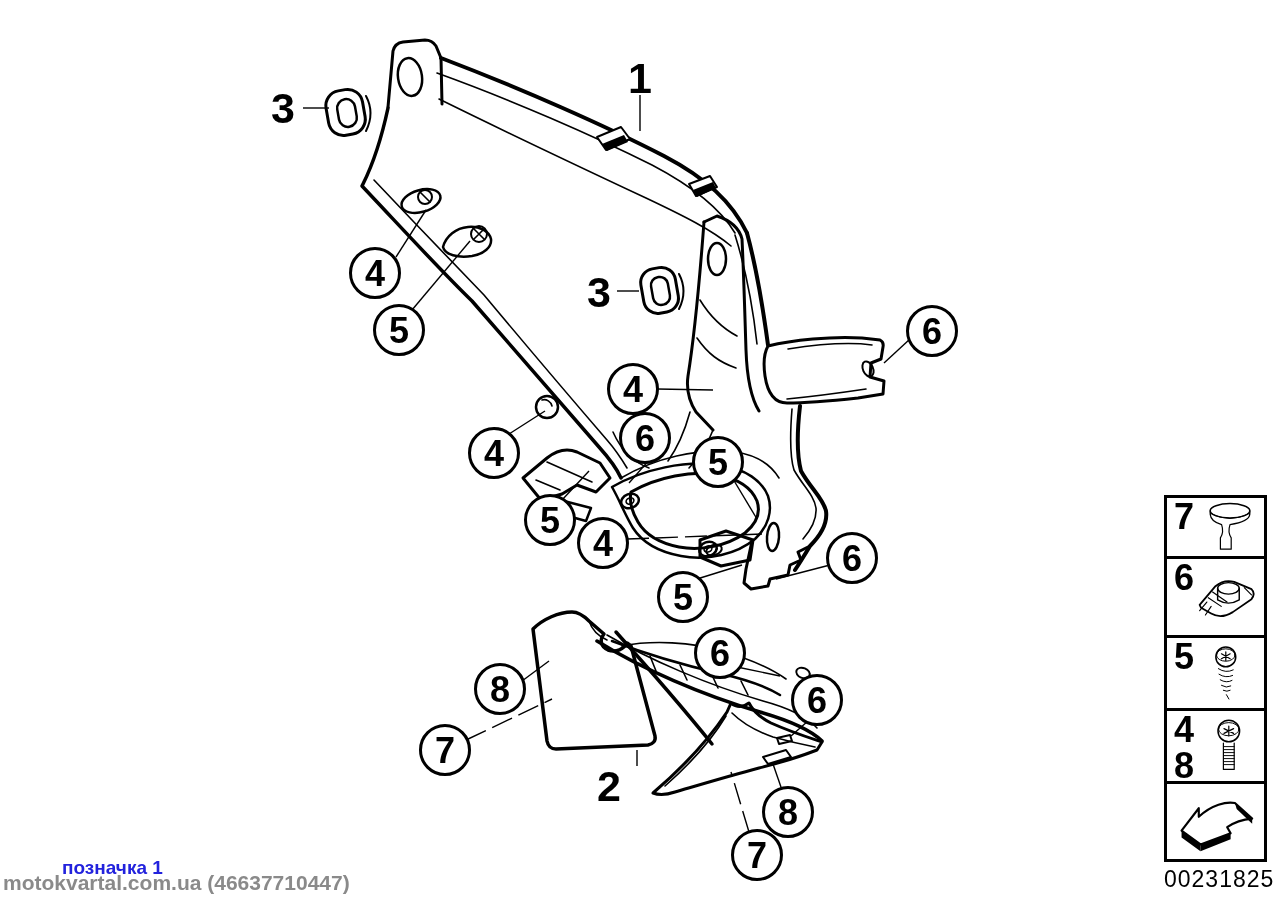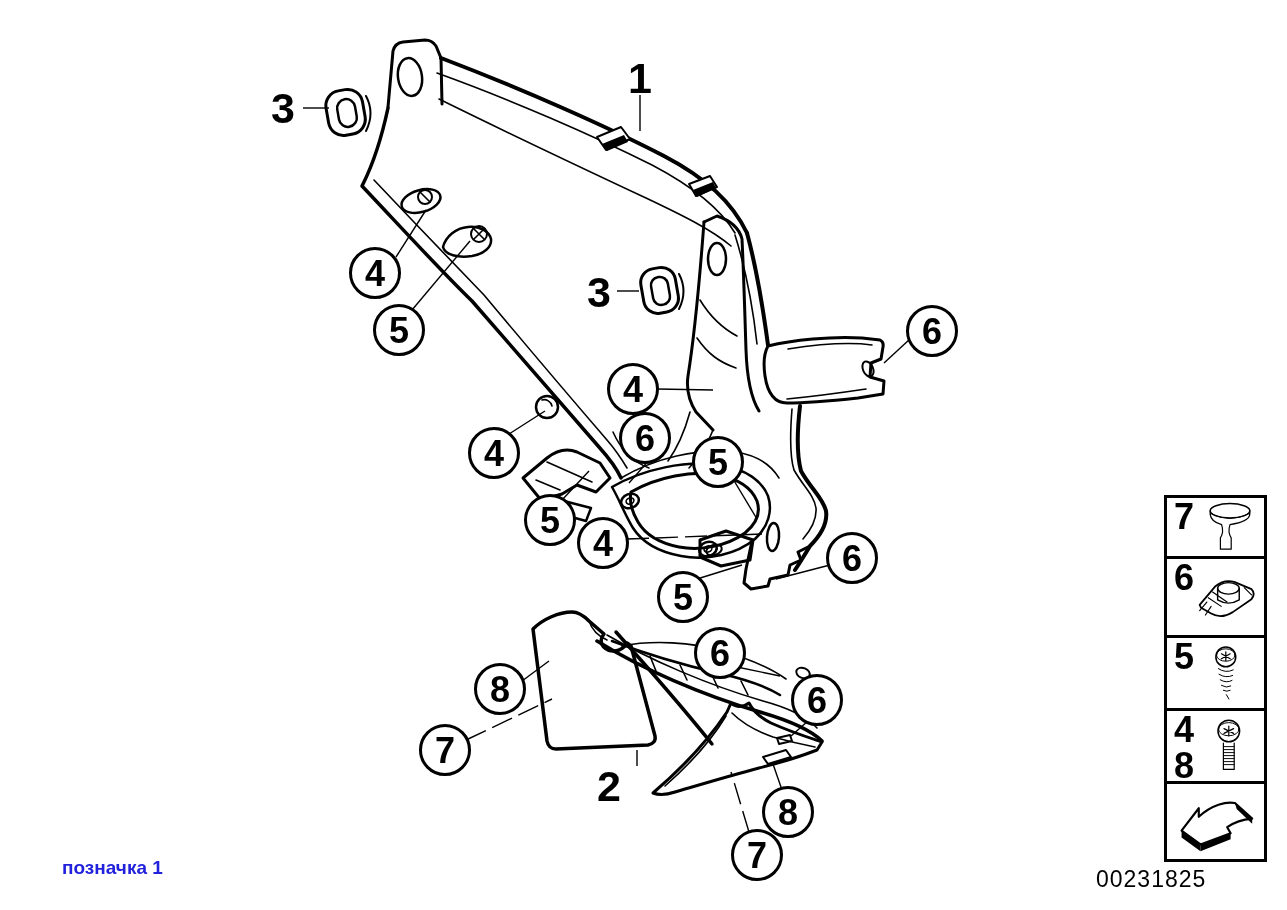--- a/index.html
+++ b/index.html
@@ -19,21 +19,21 @@
   .plain-label{font:700 43px "Liberation Sans",sans-serif;fill:#000;text-anchor:middle;}
   
   .legend{position:absolute;left:1164px;top:495px;width:103px;height:367px;
           border:3px solid #000;box-sizing:border-box;display:flex;flex-direction:column;background:#fff;}
   .legend-cell{position:relative;border-bottom:3px solid #000;box-sizing:border-box;}
   .legend-cell:last-child{border-bottom:none;flex:1;}
   .legend-num{position:absolute;left:7px;top:0px;font:700 36px "Liberation Sans",sans-serif;color:#000;line-height:38px;}
   .legend-num.second{top:36px;}
   .legend-icon{position:absolute;right:1px;top:50%;transform:translateY(-50%);}
   .arrow-cell .legend-icon{position:absolute;left:50%;top:50%;transform:translate(-50%,-50%);}
-  .part-number{position:absolute;left:1096px;top:866px;width:103px;text-align:right;
+  .part-number{position:absolute;left:1164px;top:866px;width:103px;text-align:right;
                font:400 23px "Liberation Sans",sans-serif;letter-spacing:1px;color:#000;}
   .watermark-note{position:absolute;left:62px;top:849px;font:700 19px "Liberation Sans",sans-serif;margin-top:8px;}
   .watermark-site{position:absolute;left:3px;top:871px;font:700 21px "Liberation Sans",sans-serif;}
 </style>
 </head>
 <body>
 
 <div class="stage">
 
   <svg class="diagram" width="1287" height="910" viewBox="0 0 1287 910">
@@ -278,14 +278,15 @@
         <path class="ln w25 whitefill" d="M10,46 L30,20 L30,30 C45,16 62,12 72,14 L92,32 C80,33 70,37 63,42 L67,49 L32,62 Z"></path>
         <path class="blackfill" d="M10,46 L32,62 L32,70 L10,54 Z"></path>
         <path class="blackfill" d="M32,62 L67,49 L67,56 L32,70 Z"></path>
         <path class="blackfill" d="M72,14 L92,32 L92,38 L74,21 Z"></path>
       </svg>
     </div>
   </div>
   <div class="part-number">00231825</div>
 
   <div class="watermark-note" style="color: rgb(34, 34, 221);">позначка 1</div>
+  <div class="watermark-site" style="color: rgb(138, 138, 138);">motokvartal.com.ua (46637710447)</div>
 
 </div>
 
 </body></html>

